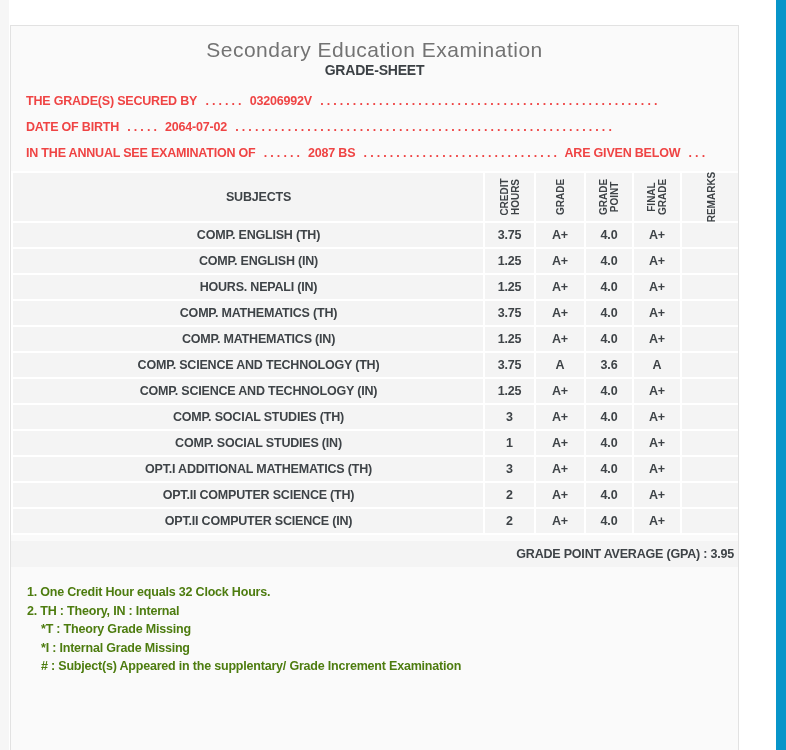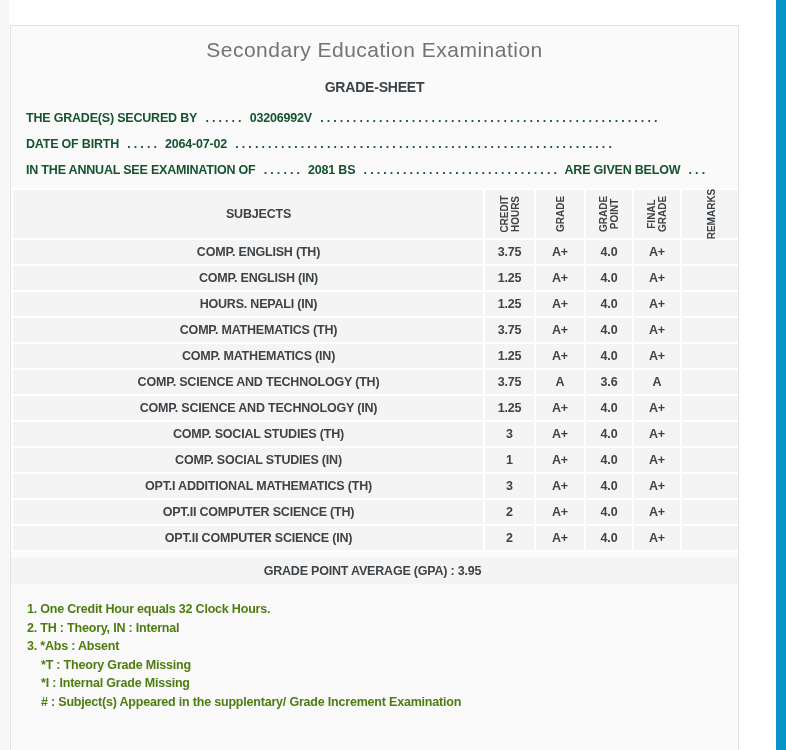--- a/index.html
+++ b/index.html
@@ -21,28 +21,28 @@
     position:absolute; left:10px; top:25px; width:729px; height:760px;
     background:#fafafa; border:1px solid #e2e2e2;
     overflow:hidden;
   }
   .title {
     margin-top:12px; text-align:center;
     font-size:21px; line-height:24px; letter-spacing:0.5px;
     color:#737373; font-weight:normal;
   }
   .subtitle {
-    margin-top:17px; text-align:center;
+    margin-top:0; text-align:center;
     font-size:14px; font-weight:bold; letter-spacing:-0.2px; color:#3c4145;
   }
   .info-lines { margin-top:15px; padding-left:15px; padding-right:6px; }
   .il {
     white-space:nowrap; overflow:hidden;
     font-size:12.5px; font-weight:bold; letter-spacing:-0.2px;
-    line-height:16px; margin-bottom:10px; color:#14532d;
+    line-height:16px; margin-bottom:10px; color:#ef4444;
   }
   .il span { margin-right:5px; }
   table.grades {
     margin-top:4px; width:729px; border-collapse:collapse; table-layout:fixed;
   }
   table.grades th, table.grades td {
     background:#f4f4f4; border:2px solid #ffffff;
     font-size:12.5px; font-weight:bold; letter-spacing:-0.2px; color:#3e4347;
     text-align:center; vertical-align:middle;
   }
@@ -56,21 +56,21 @@
   col.c-final { width:48px; }
   col.c-remarks { width:60px; }
   .vh {
     position:absolute; left:50%; top:50%;
     transform:translate(-50%,-50%) rotate(-90deg);
     white-space:pre-line; font-size:10px; line-height:11px;
     font-weight:bold; letter-spacing:0;
   }
   .gpa-band {
     margin-top:6px; width:729px; height:26px; background:#f4f4f4;
-    line-height:26px; text-align:center; padding-right:6px;
+    line-height:26px; text-align:right; padding-right:6px;
     font-size:12.5px; font-weight:bold; letter-spacing:-0.2px;
   }
   .footnotes { margin-top:16px; padding-left:16px; }
   .fn {
     font-size:12.5px; font-weight:bold; letter-spacing:-0.2px;
     line-height:18.5px; color:#4d7c0f;
   }
   .fn-indent { padding-left:14px; }
 </style>
 </head>
@@ -98,21 +98,21 @@
     <span>. . . . .</span>
     <span>2064-07-02</span>
     <span>. . . . . . . . . . . . . . . . . . . . . . . . . . . . . . . . . . . . . . . . . . . . . . . . . . . . . . . . . .</span>
     
     
   </div>
 
   <div class="il">
     <span>IN THE ANNUAL SEE EXAMINATION OF</span>
     <span>. . . . . .</span>
-    <span>2081 BS</span>
+    <span>2087 BS</span>
     <span>. . . . . . . . . . . . . . . . . . . . . . . . . . . . . .</span>
     <span>ARE GIVEN BELOW</span>
     <span>. . .</span>
   </div>
 </div>
 
     <table class="grades">
       <colgroup>
         <col class="c-subjects">
           <col class="c-credit">
@@ -258,21 +258,20 @@
     </table>
 
     <div class="gpa-band">
       <span>GRADE POINT AVERAGE (GPA) :</span>
       <span>3.95</span>
     </div>
 
     <div class="footnotes" id="footnotes">
         <div class="fn">1. One Credit Hour equals 32 Clock Hours.</div>
         <div class="fn">2. TH : Theory, IN : Internal</div>
-        <div class="fn">3. *Abs : Absent</div>
         <div class="fn fn-indent">*T : Theory Grade Missing</div>
         <div class="fn fn-indent">*I : Internal Grade Missing</div>
         <div class="fn fn-indent"># : Subject(s) Appeared in the supplentary/ Grade Increment Examination</div>
       </div>
   </div>
 
   <div class="accent-bar"></div>
 </div>
 
 </body></html>

